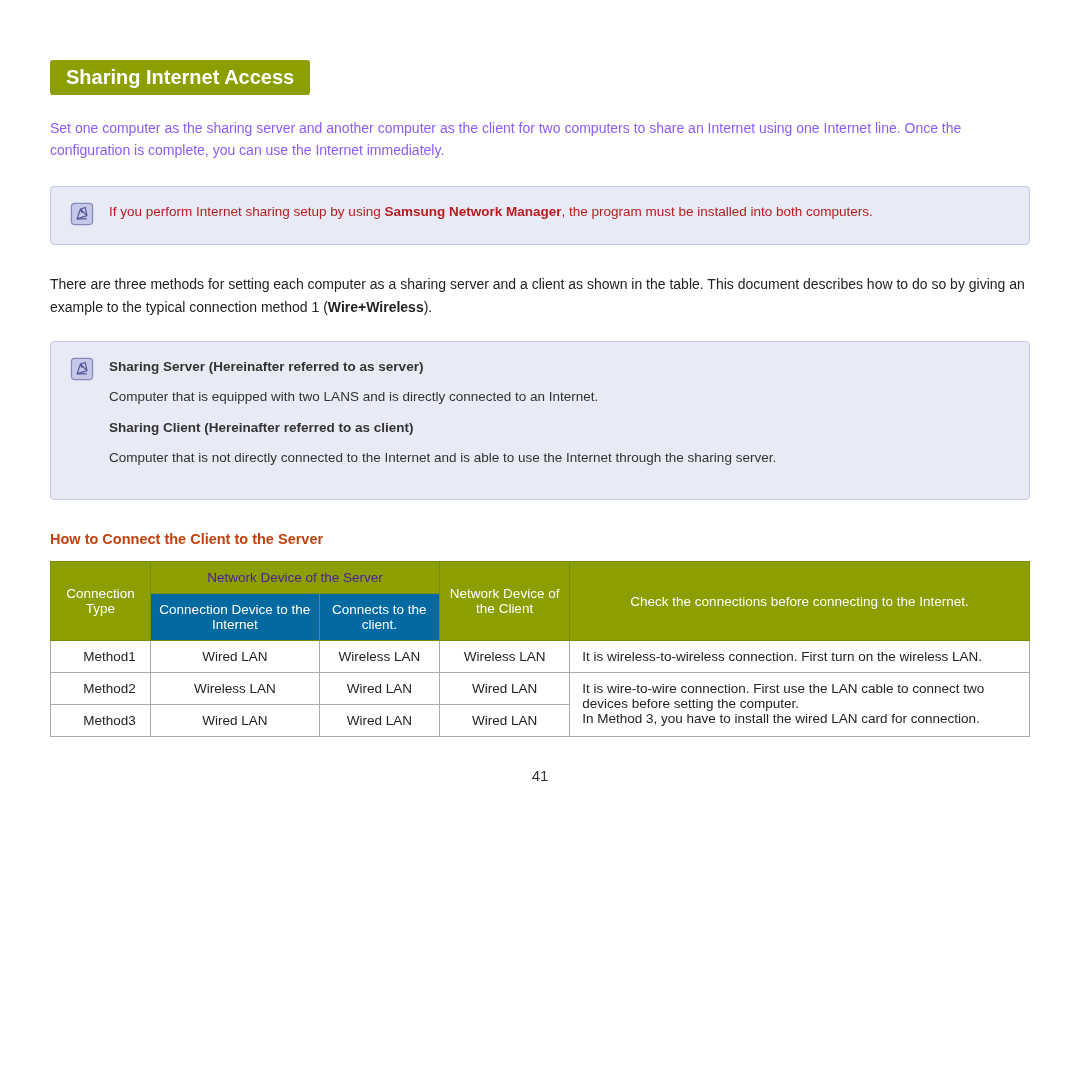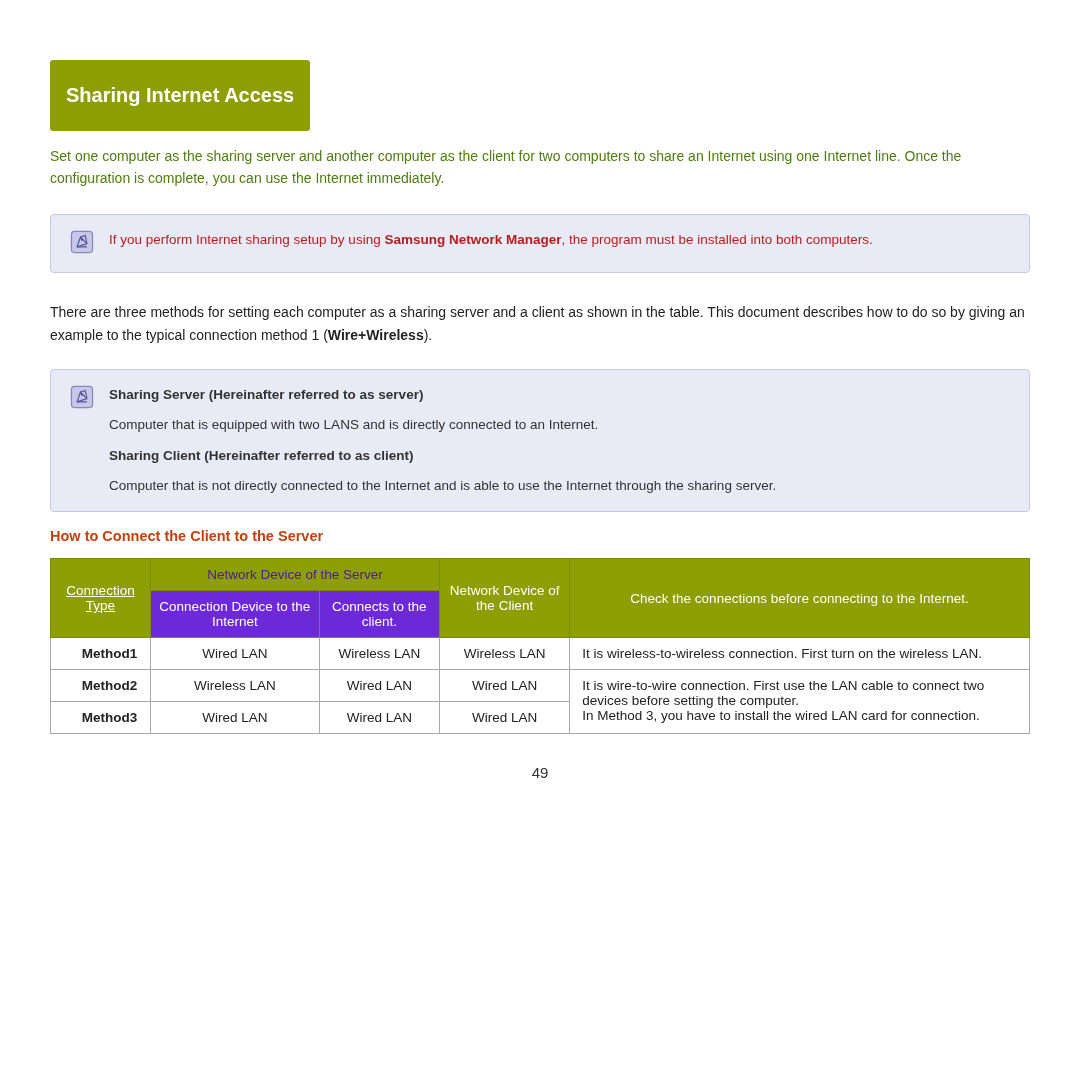--- a/index.html
+++ b/index.html
@@ -11,29 +11,29 @@
       width: 1080px;
       min-height: 1080px;
       padding: 60px 50px 40px 50px;
     }
     .title-badge {
       display: inline-block;
       background: #8c9e00;
       color: #ffffff;
       font-size: 20px;
       font-weight: bold;
-      padding: 24px 16px;
+      padding: 6px 16px;
       border-radius: 3px;
-      margin-bottom: 14px;
+      margin-bottom: 22px;
     }
     .intro-text {
       font-size: 14px;
       line-height: 1.6;
       margin-bottom: 24px;
-      color: #4d7c0f;
+      color: #8b5cf6;
     }
     .note-box {
       background: #e8eaf6;
       border: 1px solid #c5c8e8;
       border-radius: 4px;
       padding: 14px 18px;
       display: flex;
       align-items: flex-start;
       gap: 14px;
       margin-bottom: 28px;
@@ -53,25 +53,25 @@
       color: #222;
       margin-top: 26px;
     }
     .section-text strong {
       font-weight: bold;
     }
     .note-box2 {
       background: #e8eaf6;
       border: 1px solid #c5c8e8;
       border-radius: 4px;
-      padding: 14px 18px 14px 18px;
+      padding: 14px 18px 30px 18px;
       display: flex;
       align-items: flex-start;
       gap: 14px;
-      margin-bottom: 16px;
+      margin-bottom: 31px;
     }
     .note-box2-content {
       font-size: 13.5px;
       line-height: 1.65;
       color: #333;
     }
     .note-box2-content p {
       margin-bottom: 8px;
     }
     .note-box2-content p:last-child {
@@ -103,51 +103,50 @@
       color: #fff;
       font-weight: normal;
       font-size: 13.5px;
       border: 1px solid #7a8c00;
     }
     .connect-table thead tr.row-header-top th.merged-top {
       background: #8c9e00;
       color: #4c1d95;
     }
     .connect-table thead tr.row-header-sub th {
-      background: #6d28d9;
+      background: #0369a1;
       color: #fff;
       font-weight: normal;
       font-size: 13.5px;
       border: 1px solid #7a8c00;
       margin-left: 36px;
     }
     .connect-table .col-conn-type {
       background: #8c9e00;
       color: #fff;
       font-weight: normal;
       width: 100px;
-      text-decoration: underline;
     }
     .connect-table .col-net-client {
       background: #8c9e00;
       color: #fff;
       font-weight: normal;
       width: 130px;
     }
     .connect-table .col-check {
       background: #8c9e00;
       color: #fff;
       font-weight: normal;
     }
     .connect-table tbody tr td {
       background: #fff;
       color: #222;
     }
     .connect-table tbody tr td.method-col {
-      font-weight: bold;
+      font-weight: normal;
       padding-left: 24px;
     }
     .connect-table tbody tr td.check-col {
       text-align: left;
       padding: 8px 12px;
     }
     .connect-table td.check-col-span {
       text-align: left;
       padding: 8px 12px;
       vertical-align: top;
@@ -250,16 +249,16 @@
     <tr>
       <td class="method-col">Method3</td>
       <td>Wired LAN</td>
       <td>Wired LAN</td>
       <td>Wired LAN</td>
     </tr>
   </tbody>
 </table>
 
 
-<div class="page-number">49</div>
+<div class="page-number">41</div>
 
 
 
 
 </body></html>

